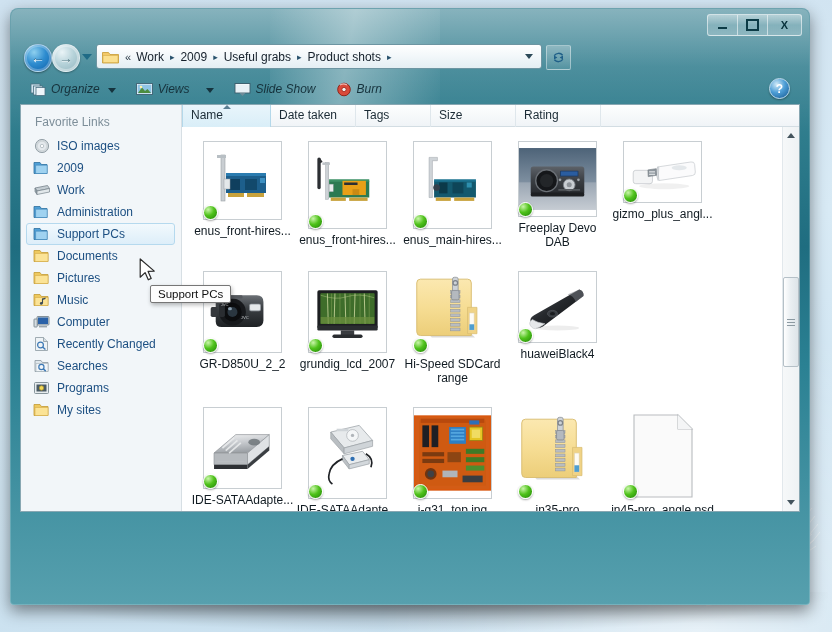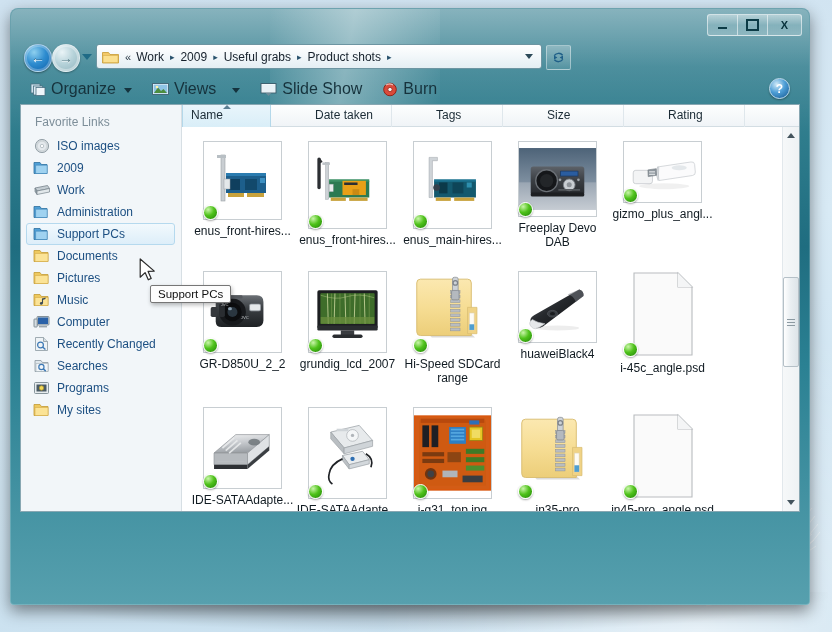--- a/index.html
+++ b/index.html
@@ -102,21 +102,21 @@
     border:none;background:transparent;outline:none;flex:1;margin-left:8px;
     font-family:inherit;font-size:12px;font-style:italic;color:#56707c;
   }
   #search-input::placeholder{color:#5e7682;font-style:italic;opacity:1;}
 
   
   #toolbar{
     position:absolute;left:10px;top:68px;width:780px;height:26px;
     display:flex;align-items:center;padding-left:4px;box-sizing:border-box;
   }
-  .tbitem{display:flex;align-items:center;height:22px;padding:0 6px;cursor:default;color:#16323c;font-size:16px;}
+  .tbitem{display:flex;align-items:center;height:22px;padding:0 6px;cursor:default;color:#16323c;font-size:12px;font-style:italic;}
   .tbitem .lbl{margin-left:5px;}
   .tbcaret{width:0;height:0;border-left:4px solid transparent;border-right:4px solid transparent;
     border-top:5px solid #15333e;margin:3px 0 0 8px;}
   #btn-help{position:absolute;right:10px;top:2px;width:19px;height:19px;border-radius:50%;
     background:radial-gradient(circle at 35% 28%,#cfe9f7 0%,#4d9ed6 45%,#13558f 100%);
     border:1px solid #bcd9ea;color:#fff;font-size:12px;font-weight:bold;
     display:flex;align-items:center;justify-content:center;cursor:default;
     box-shadow:0 1px 2px rgba(0,0,0,.35);}
 
   
@@ -147,21 +147,21 @@
     display:flex;align-items:center;cursor:default;gap:40px;
   }
   #folders-label{margin-left:14px;color:#1c4f82;font-size:12px;}
   #folders-chevron{margin-left:auto;margin-right:12px;color:#2a6496;font-size:12px;font-weight:bold;}
 
   
   #listview{position:absolute;left:161px;top:0;right:0;bottom:0;background:#fff;}
   #colheaders{
     position:absolute;left:0;top:0;right:0;height:22px;
     background:linear-gradient(180deg,#fdfefe 0%,#f0f4f7 100%);
-    border-bottom:1px solid #d3dde3;display:flex;box-sizing:border-box;gap:36px;
+    border-bottom:1px solid #d3dde3;display:flex;box-sizing:border-box;
   }
   .colh{
     position:relative;font-size:12px;color:#1b2b35;padding:3px 0 0 8px;box-sizing:border-box;
     border-right:1px solid #dfe7ec;cursor:default;height:22px;
   }
   .colh.sorted{
     background:linear-gradient(180deg,#e9f5fb 0%,#d9eef8 100%);
     border-left:1px solid #b4d8ea;border-right:1px solid #b4d8ea;
   }
   .sortmark{
@@ -758,31 +758,20 @@
                     <ellipse cx="40" cy="43" rx="6" ry="4" fill="#3a3e43" stroke="#55595e" stroke-width="0.8"></ellipse>
                     <ellipse cx="40" cy="43" rx="3" ry="2" fill="#1a1c1f"></ellipse>
                     <ellipse cx="46" cy="60" rx="26" ry="3" fill="#000" opacity=".07"></ellipse>
                   </svg>
                 </div>
                 <div class="ovl"></div>
               </div>
               <div class="fname">huaweiBlack4</div>
             </div>
 
-            <div class="cell">
-              <div class="thumbbox" style="height:86px">
-                <svg width="70" height="86" viewBox="0 0 70 86">
-                  <path d="M6 2 h44 l14 14 v68 h-58z" fill="#fafafa" stroke="#b9bcbf" stroke-width="1.1"></path>
-                  <path d="M50 2 v14 h14z" fill="#e9eaec" stroke="#b9bcbf" stroke-width="1.1"></path>
-                  <path d="M50 2 l14 14 h-14z" fill="#f4f5f6"></path>
-                </svg>
-                <div class="ovl"></div>
-              </div>
-              <div class="fname">i-45c_angle.psd</div>
-            </div>
           </div>
 
           <div class="row r3" style="margin-top:22px">
 
             <div class="cell">
               <div class="thumbbox" style="height:82px">
                 <div class="framed" style="width:94px;height:82px">
                   <svg width="92" height="80" viewBox="0 0 92 80">
                     <rect width="92" height="80" fill="#ffffff"></rect>
                     <defs>

